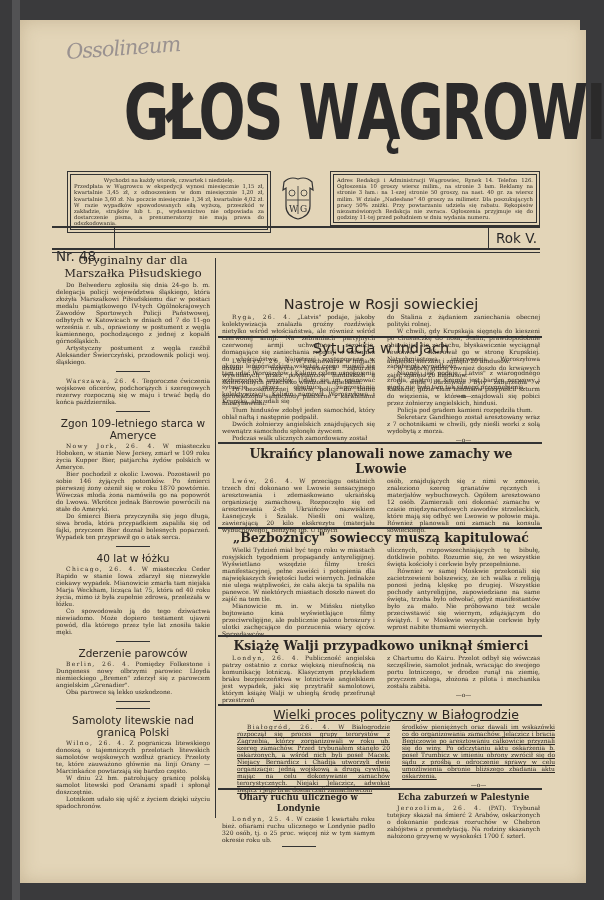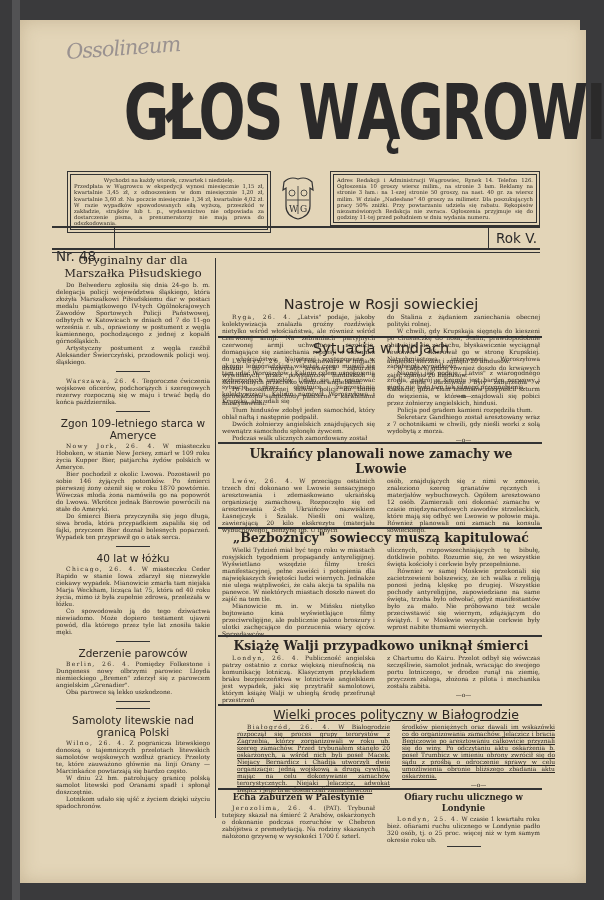--- a/index.html
+++ b/index.html
@@ -226,26 +226,26 @@
       <div class="end">—o—</div>
     </div>
   </div>
 </div>
 
 <div class="hrule" style="top:788px;"></div>
 
 <div class="article" style="left:222px;top:792px;width:318px;">
   <div class="twocol">
     <div>
+      <h3 class="h serif" style="font-size:8.5px;line-height:11px;">Ofiary ruchu ulicznego w Londynie</h3>
+      <div class="body">
+        <p><span class="dateline">Londyn, 25. 4.</span> <span>W czasie 1 kwartału roku bież. ofiarami ruchu ulicznego w Londynie padło 320 osób, tj. o 25 proc. więcej niż w tym samym okresie roku ub.</span></p>
+      </div>
+      <div class="divider" style="margin:3px auto;"></div>
+    </div>
+    <div>
       <h3 class="h serif" style="font-size:8.5px;line-height:11px;">Echa zaburzeń w Palestynie</h3>
       <div class="body">
         <p><span class="dateline">Jerozolima, 26. 4.</span> <span>(PAT). Trybunał tutejszy skazał na śmierć 2 Arabów, oskarżonych o dokonanie podczas rozruchów w Chebron zabójstwa z premedytacją. Na rodziny skazanych nałożono grzywnę w wysokości 1700 f. szterl.</span></p>
       </div>
     </div>
-    <div>
-      <h3 class="h serif" style="font-size:8.5px;line-height:11px;">Ofiary ruchu ulicznego w Londynie</h3>
-      <div class="body">
-        <p><span class="dateline">Londyn, 25. 4.</span> <span>W czasie 1 kwartału roku bież. ofiarami ruchu ulicznego w Londynie padło 320 osób, tj. o 25 proc. więcej niż w tym samym okresie roku ub.</span></p>
-      </div>
-      <div class="divider" style="margin:3px auto;"></div>
-    </div>
   </div>
 </div>
 
 </body></html>

